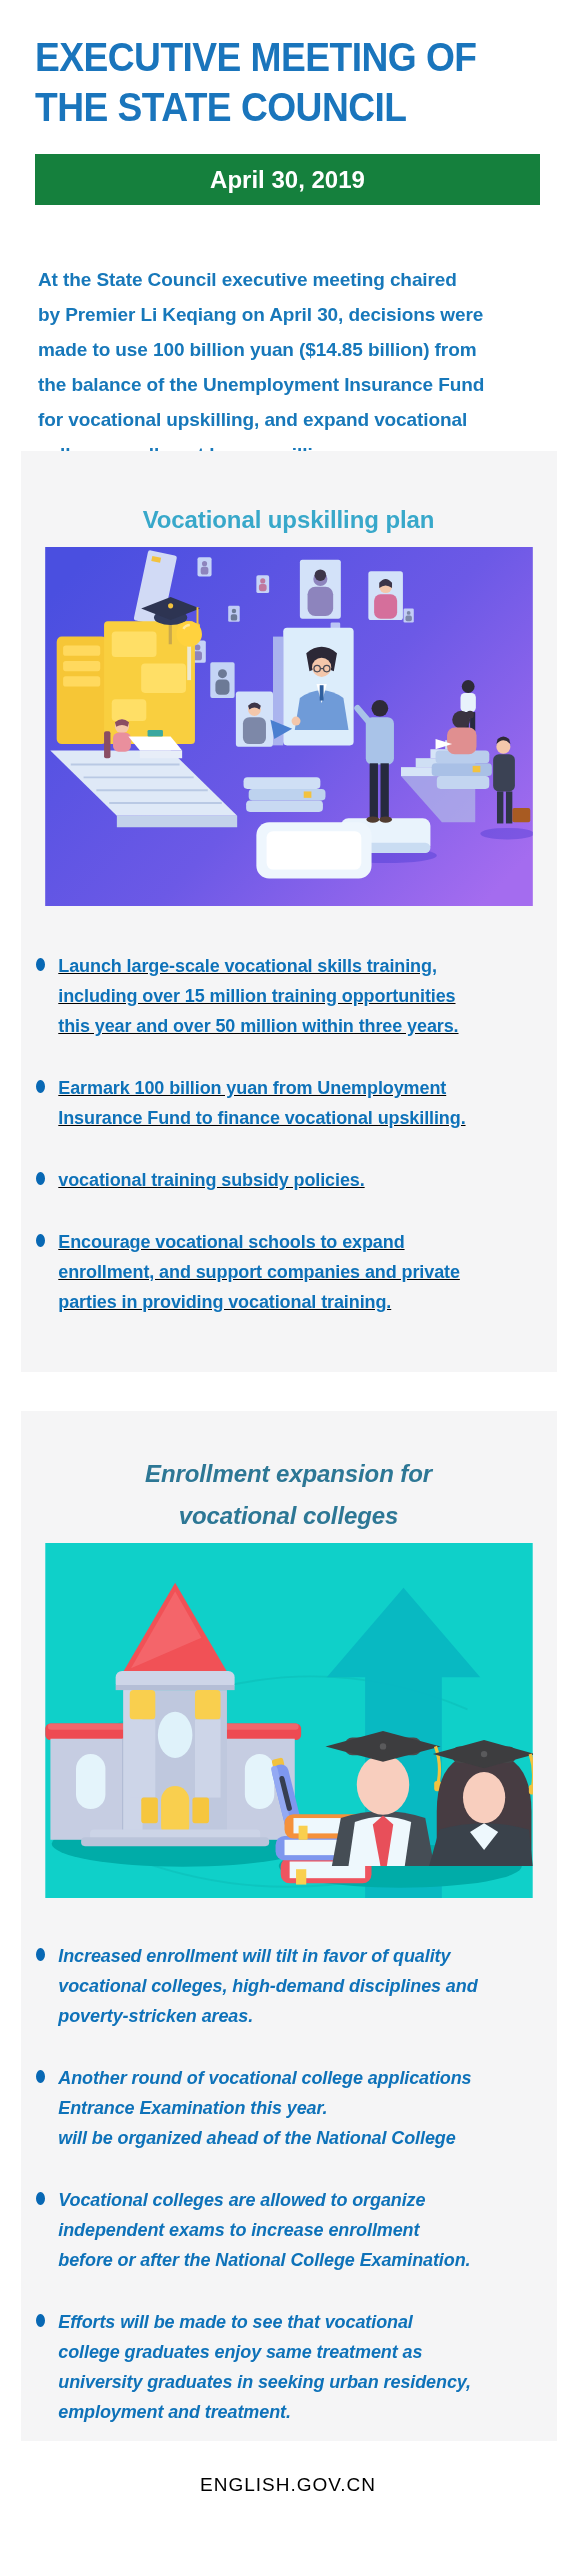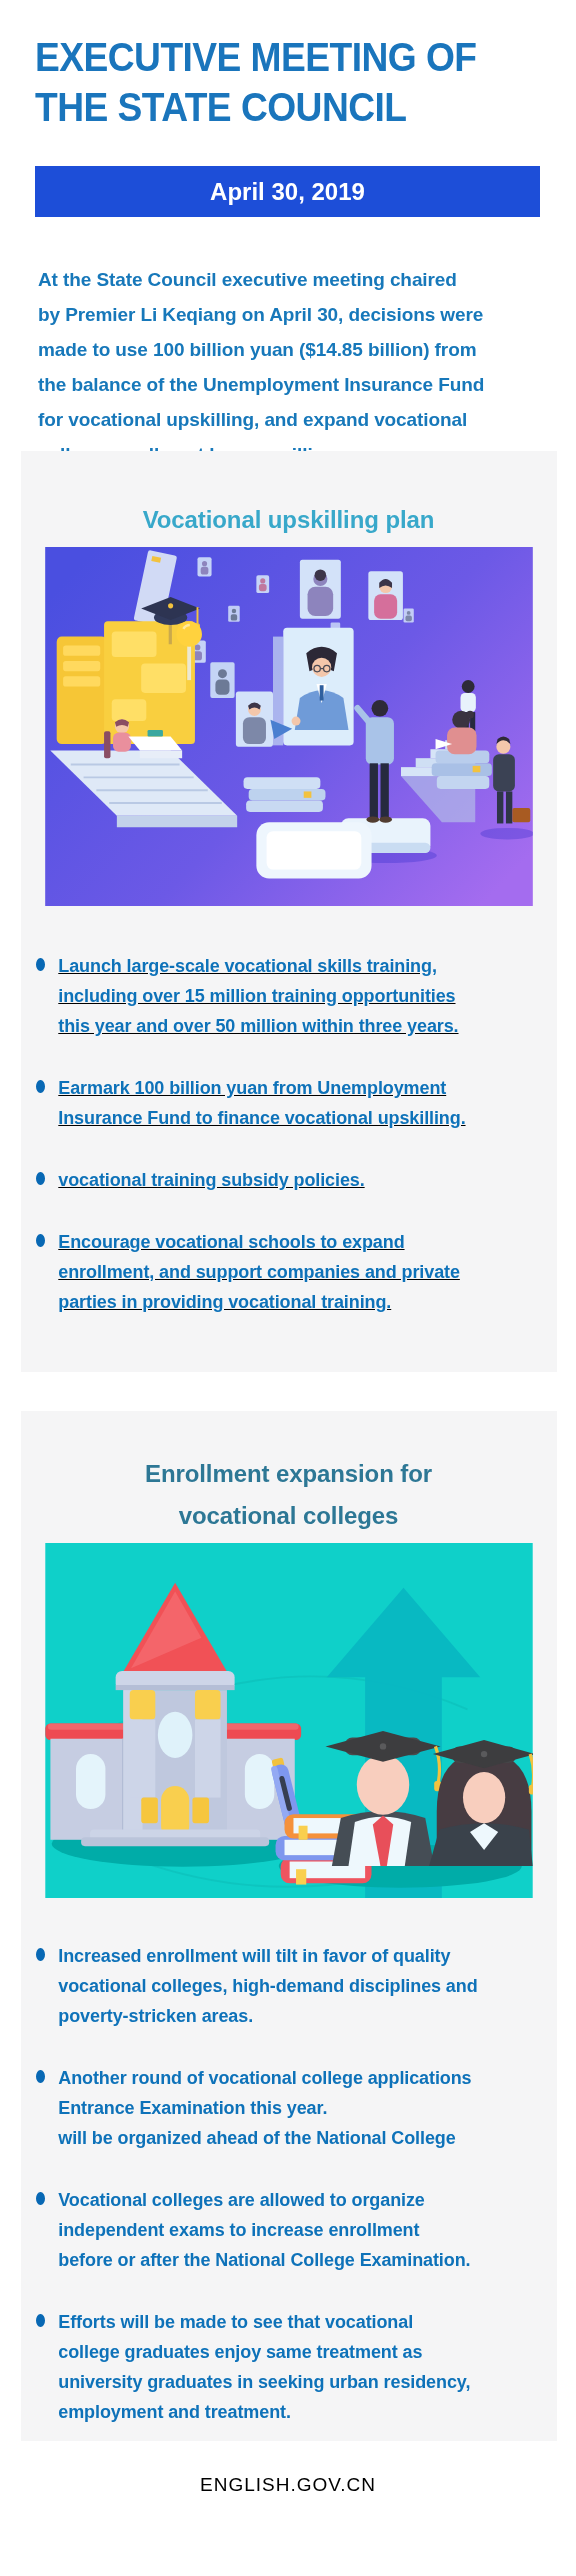--- a/index.html
+++ b/index.html
@@ -3,30 +3,30 @@
 <meta charset="utf-8">
 <style>
   html,body{margin:0;padding:0;background:#ffffff;}
   .page{position:relative;width:576px;height:2576px;background:#ffffff;
         font-family:"Liberation Sans",sans-serif;overflow:hidden;}
 
   .main-title{position:absolute;left:35px;top:32px;font-size:40px;font-weight:bold;
         color:#1a75bc;line-height:50px;letter-spacing:-0.6px;white-space:nowrap;
         transform:scaleX(.93);transform-origin:0 0;}
 
-  .banner{position:absolute;left:35px;top:154px;width:505px;height:51px;background:#1d4ed8;
+  .banner{position:absolute;left:35px;top:154px;width:505px;height:51px;background:#15803d;
         color:#ffffff;font-size:24px;font-weight:bold;
-        display:flex;align-items:center;justify-content:center;margin-top:12px;}
+        display:flex;align-items:center;justify-content:center;}
 
   .intro{position:absolute;left:38px;top:228px;font-size:19px;font-weight:bold;
         color:#1778ba;line-height:35px;letter-spacing:-0.1px;white-space:nowrap;margin-top:34px;}
 
   .card{position:absolute;left:20.5px;width:536px;background:#f5f5f6;}
   #card1{top:451px;height:921px;}
-  #card2{top:1411px;height:1030px;}
+  #card2{top:1411px;height:1030px;font-style:italic;}
 
   .card-title{position:absolute;left:0;width:100%;text-align:center;font-weight:bold;
         font-size:24px;letter-spacing:-0.1px;white-space:nowrap;}
   #card1 .card-title{top:35px;color:#38a8ca;}
   #card2 .card-title{top:22px;color:#2d7795;line-height:42px;}
 
   .illus{position:absolute;left:24px;width:488px;display:block;}
   #card1 .illus{top:96px;height:359px;}
   #card2 .illus{top:132px;height:355px;}
 

